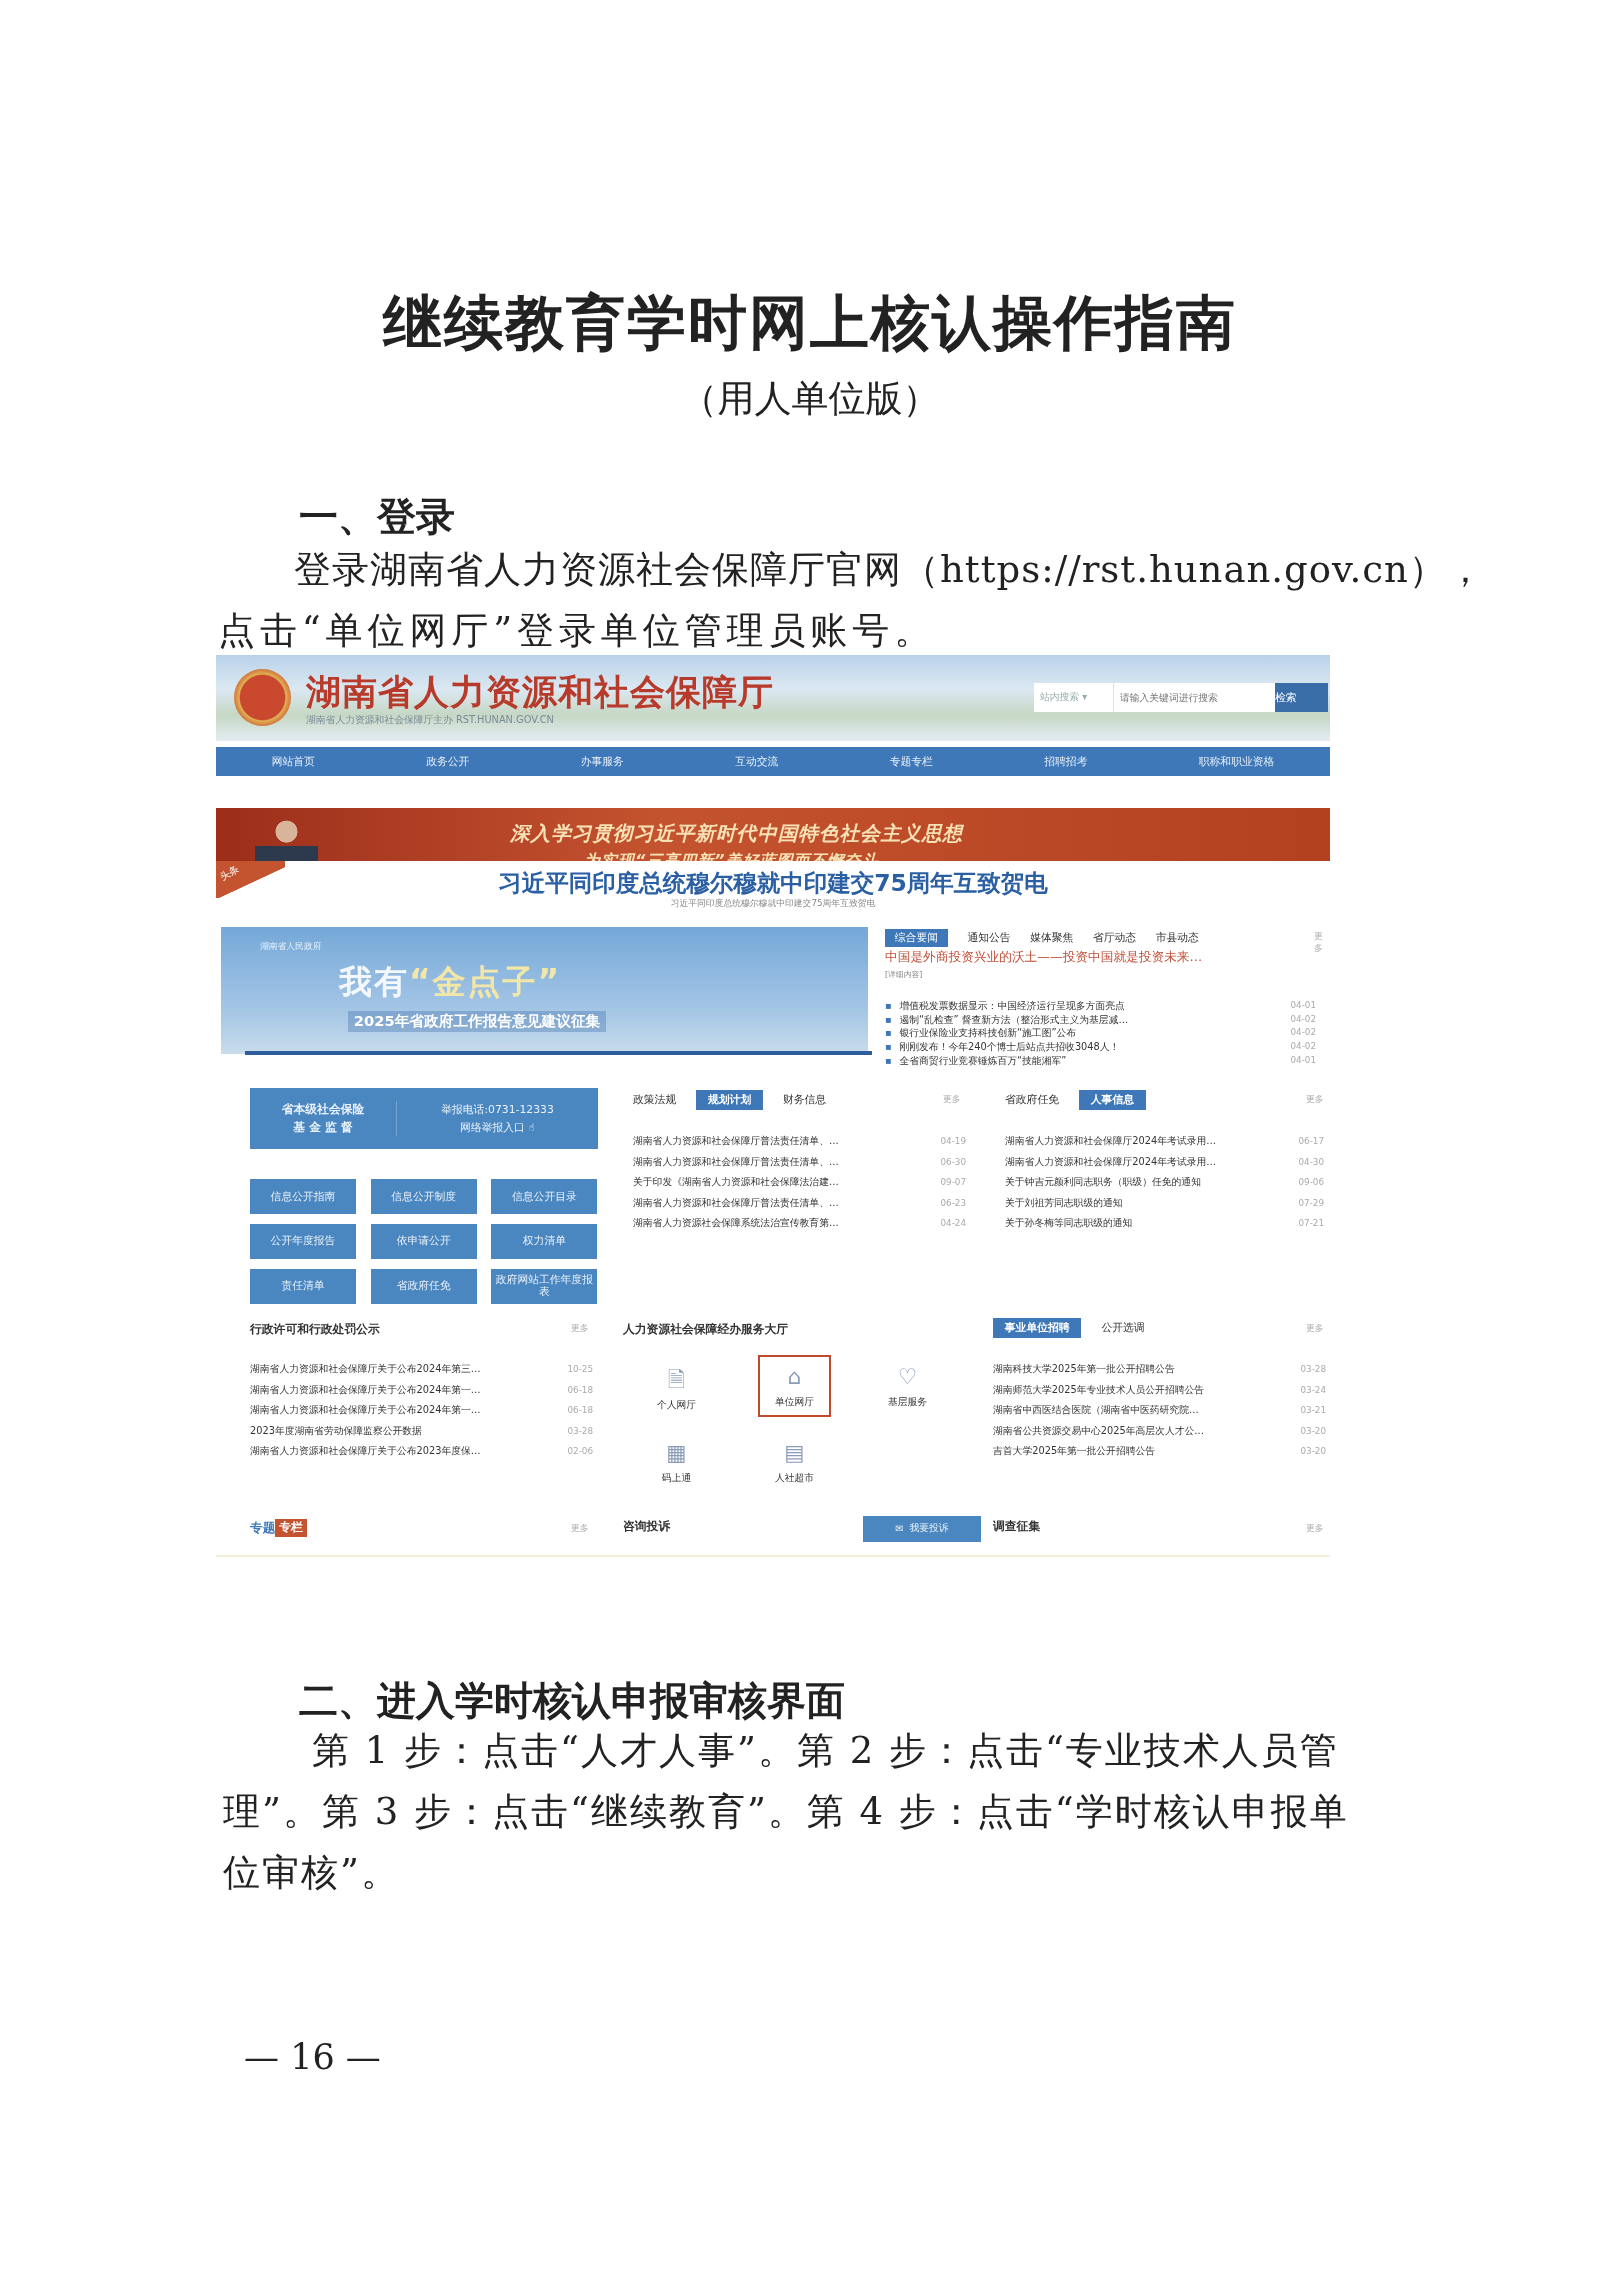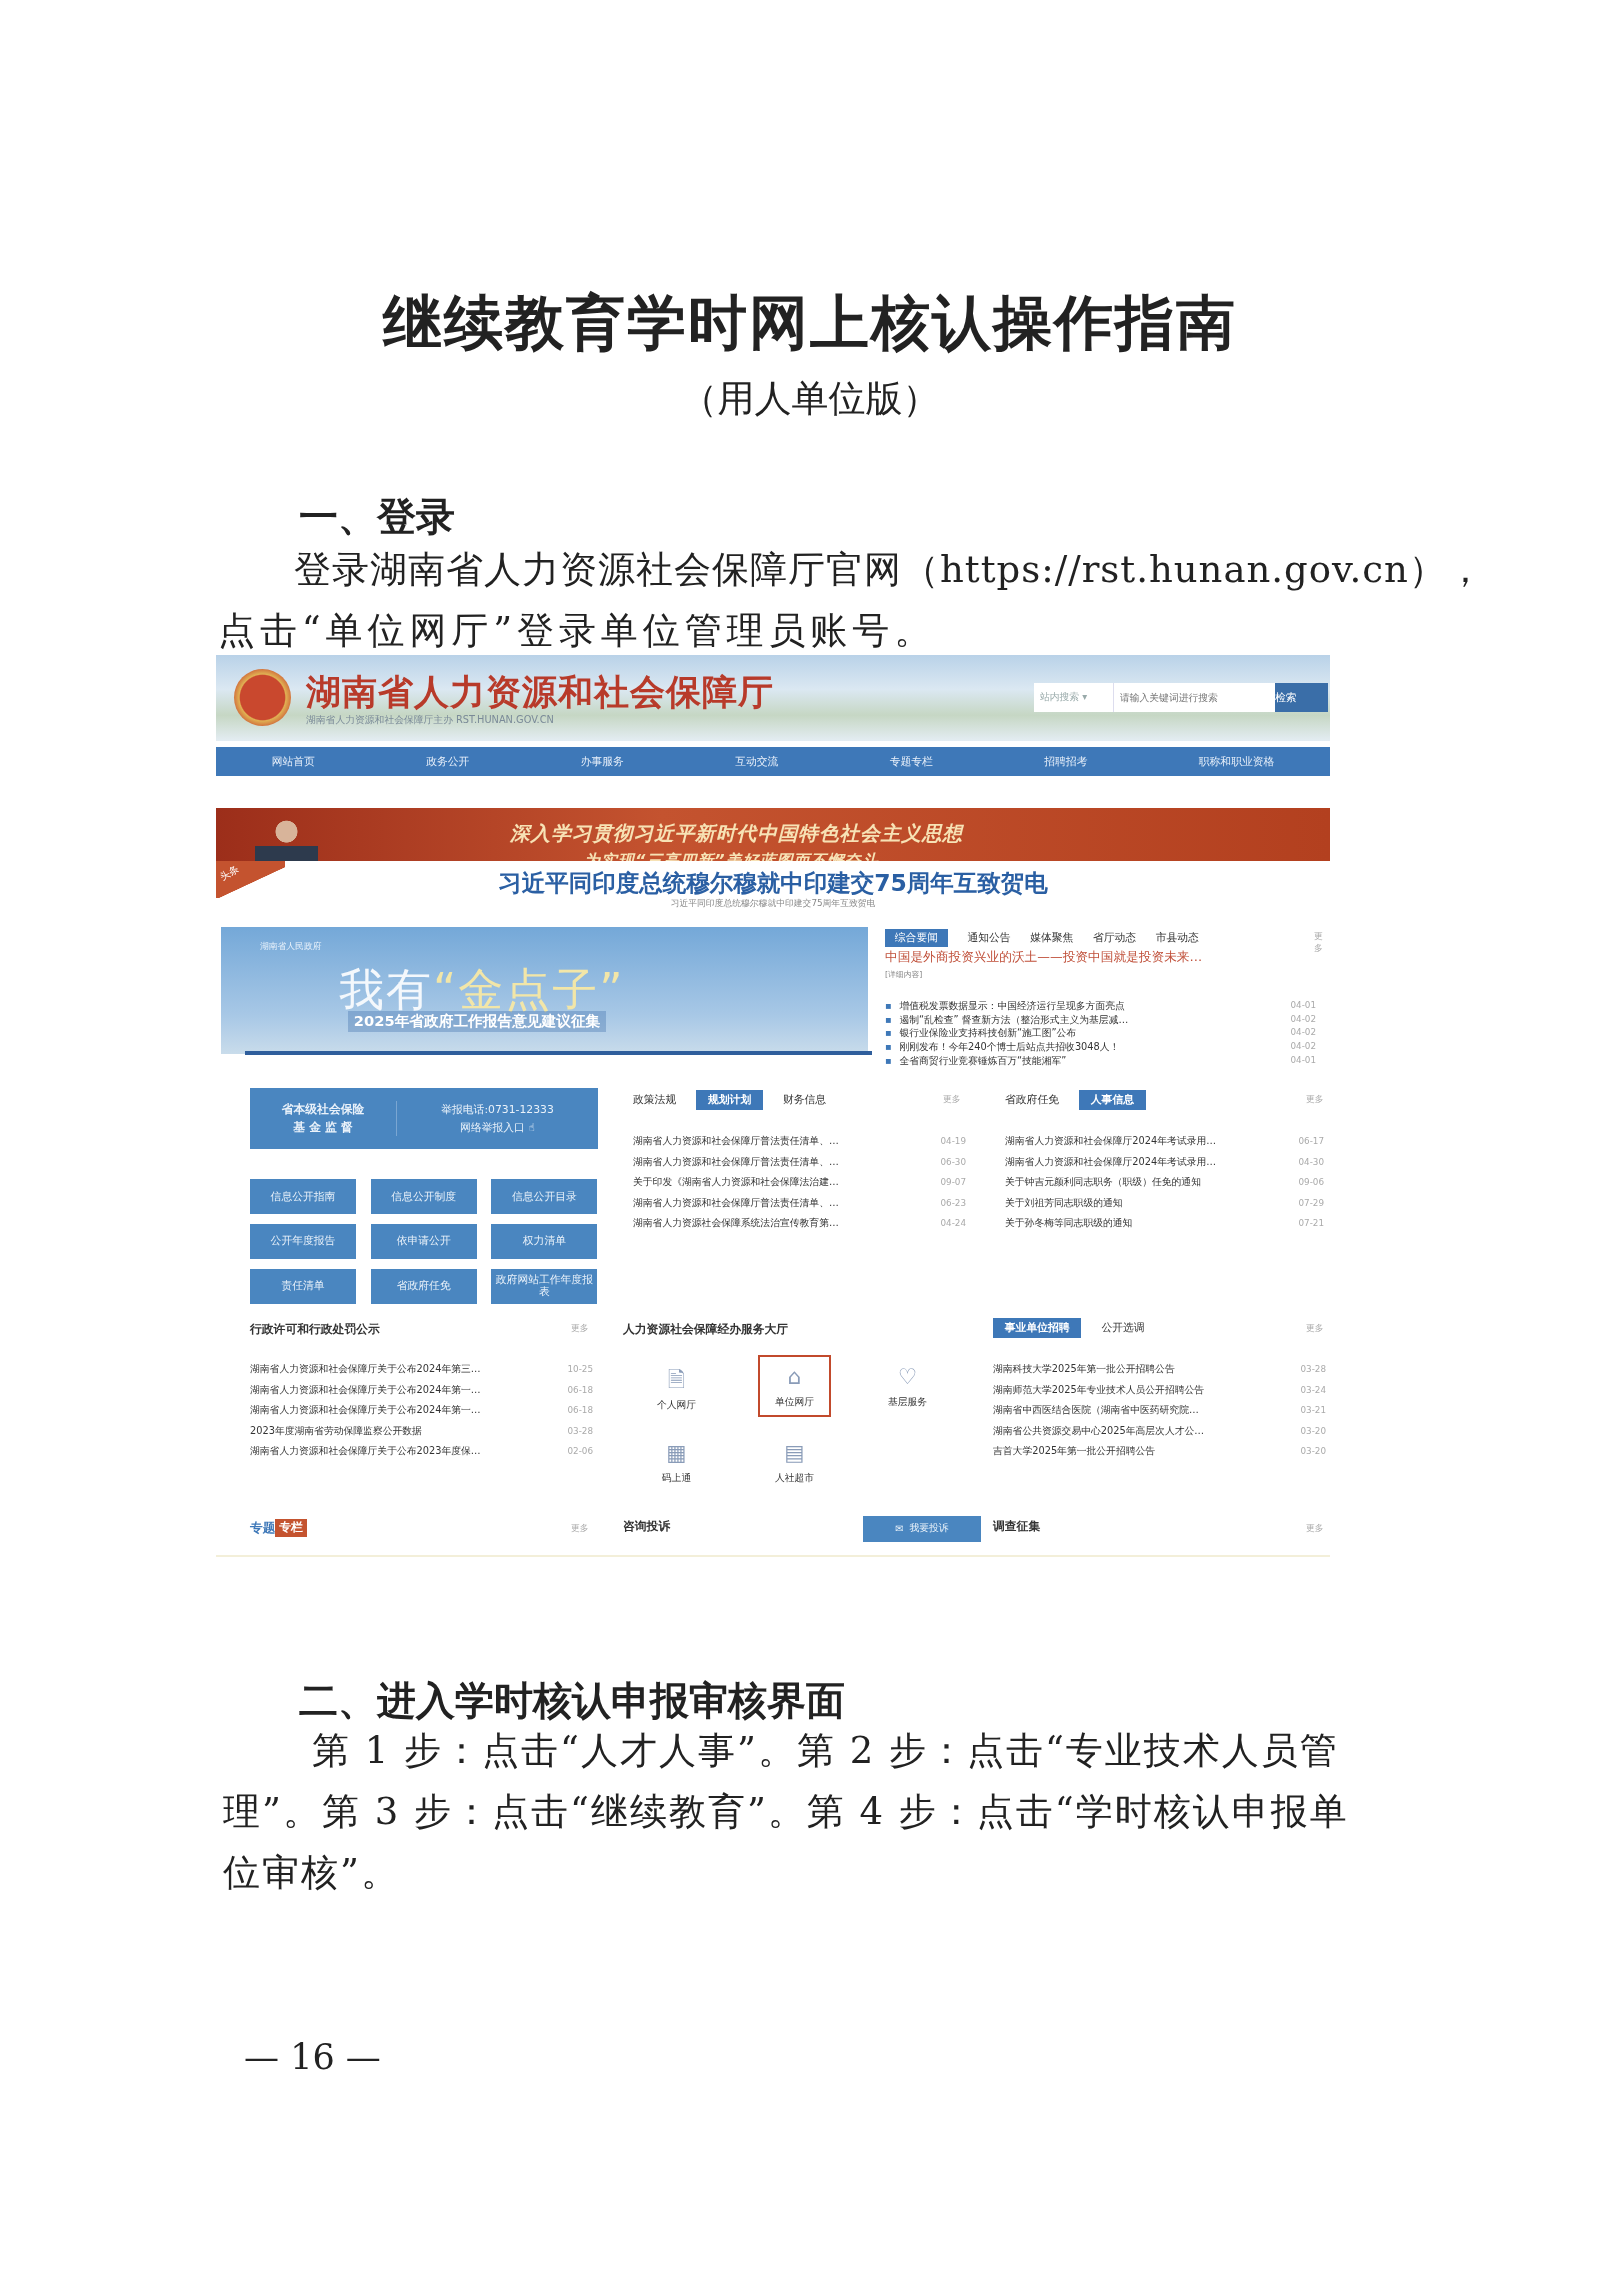--- a/index.html
+++ b/index.html
@@ -32,21 +32,21 @@
     .rb-line2 { position: absolute; left: 368px; top: 43px; font-size: 16px; font-weight: bold; color: #f7e2b5; font-style: italic; letter-spacing: 1px; }
 
     .headline-wrap { position: absolute; left: 0; top: 206px; width: 1114px; height: 54px; background: #fff; }
     .toutiao { position: absolute; left: 0; top: 0; width: 69px; height: 37px; background: linear-gradient(155deg, #c4532f 55%, transparent 56%); }
     .toutiao span { position: absolute; left: 3.9px; top: 5.9px; color: #fff; font-size: 9.8px; transform: rotate(-30deg); }
     .headline { position: absolute; left: 0; width: 1114px; top: 5.9px; text-align: center; font-size: 23.5px; font-weight: bold; color: #2a5fa3; }
     .headline-sub { position: absolute; left: 0; width: 1114px; top: 37px; text-align: center; font-size: 8.8px; color: #888; }
 
     .promo { position: absolute; left: 4.9px; top: 272px; width: 647px; height: 127px; background: linear-gradient(180deg, #74a8d8, #a8c8e6 70%, #c9dceb); }
     .promo-gov { position: absolute; left: 39px; top: 13.7px; font-size: 8.8px; color: #e9f2fb; }
-    .promo-title { position: absolute; left: 118px; top: 33px; font-size: 45px; font-weight: normal; color: #f4f8fc; letter-spacing: 2px; }
+    .promo-title { position: absolute; left: 118px; top: 33px; font-size: 33px; font-weight: bold; color: #f4f8fc; letter-spacing: 2px; }
     .promo-title .gold { color: #f2e6a8; }
     .promo-sub { position: absolute; left: 127px; top: 84px; font-size: 14.7px; font-weight: bold; color: #fff; background: rgba(60,110,170,0.35); padding: 1px 5.9px; }
     .promo-bar { position: absolute; left: 29px; top: 396px; width: 627px; height: 3.9px; background: #2f5e9c; }
 
     .news-tabs { position: absolute; left: 669px; top: 274px; display: flex; gap: 19.6px; align-items: center; }
     .news-tab { font-size: 10.8px; color: #333; }
     .news-tab.active { background: #3e78b8; color: #fff; padding: 2px 9.8px; }
     .news-more { position: absolute; left: 1098px; top: 276px; font-size: 8.8px; color: #aaa; }
     .news-feature { position: absolute; left: 669px; top: 294px; font-size: 12.7px; color: #c0503a; }
     .news-detail { position: absolute; left: 669px; top: 314px; font-size: 7.8px; color: #888; }

